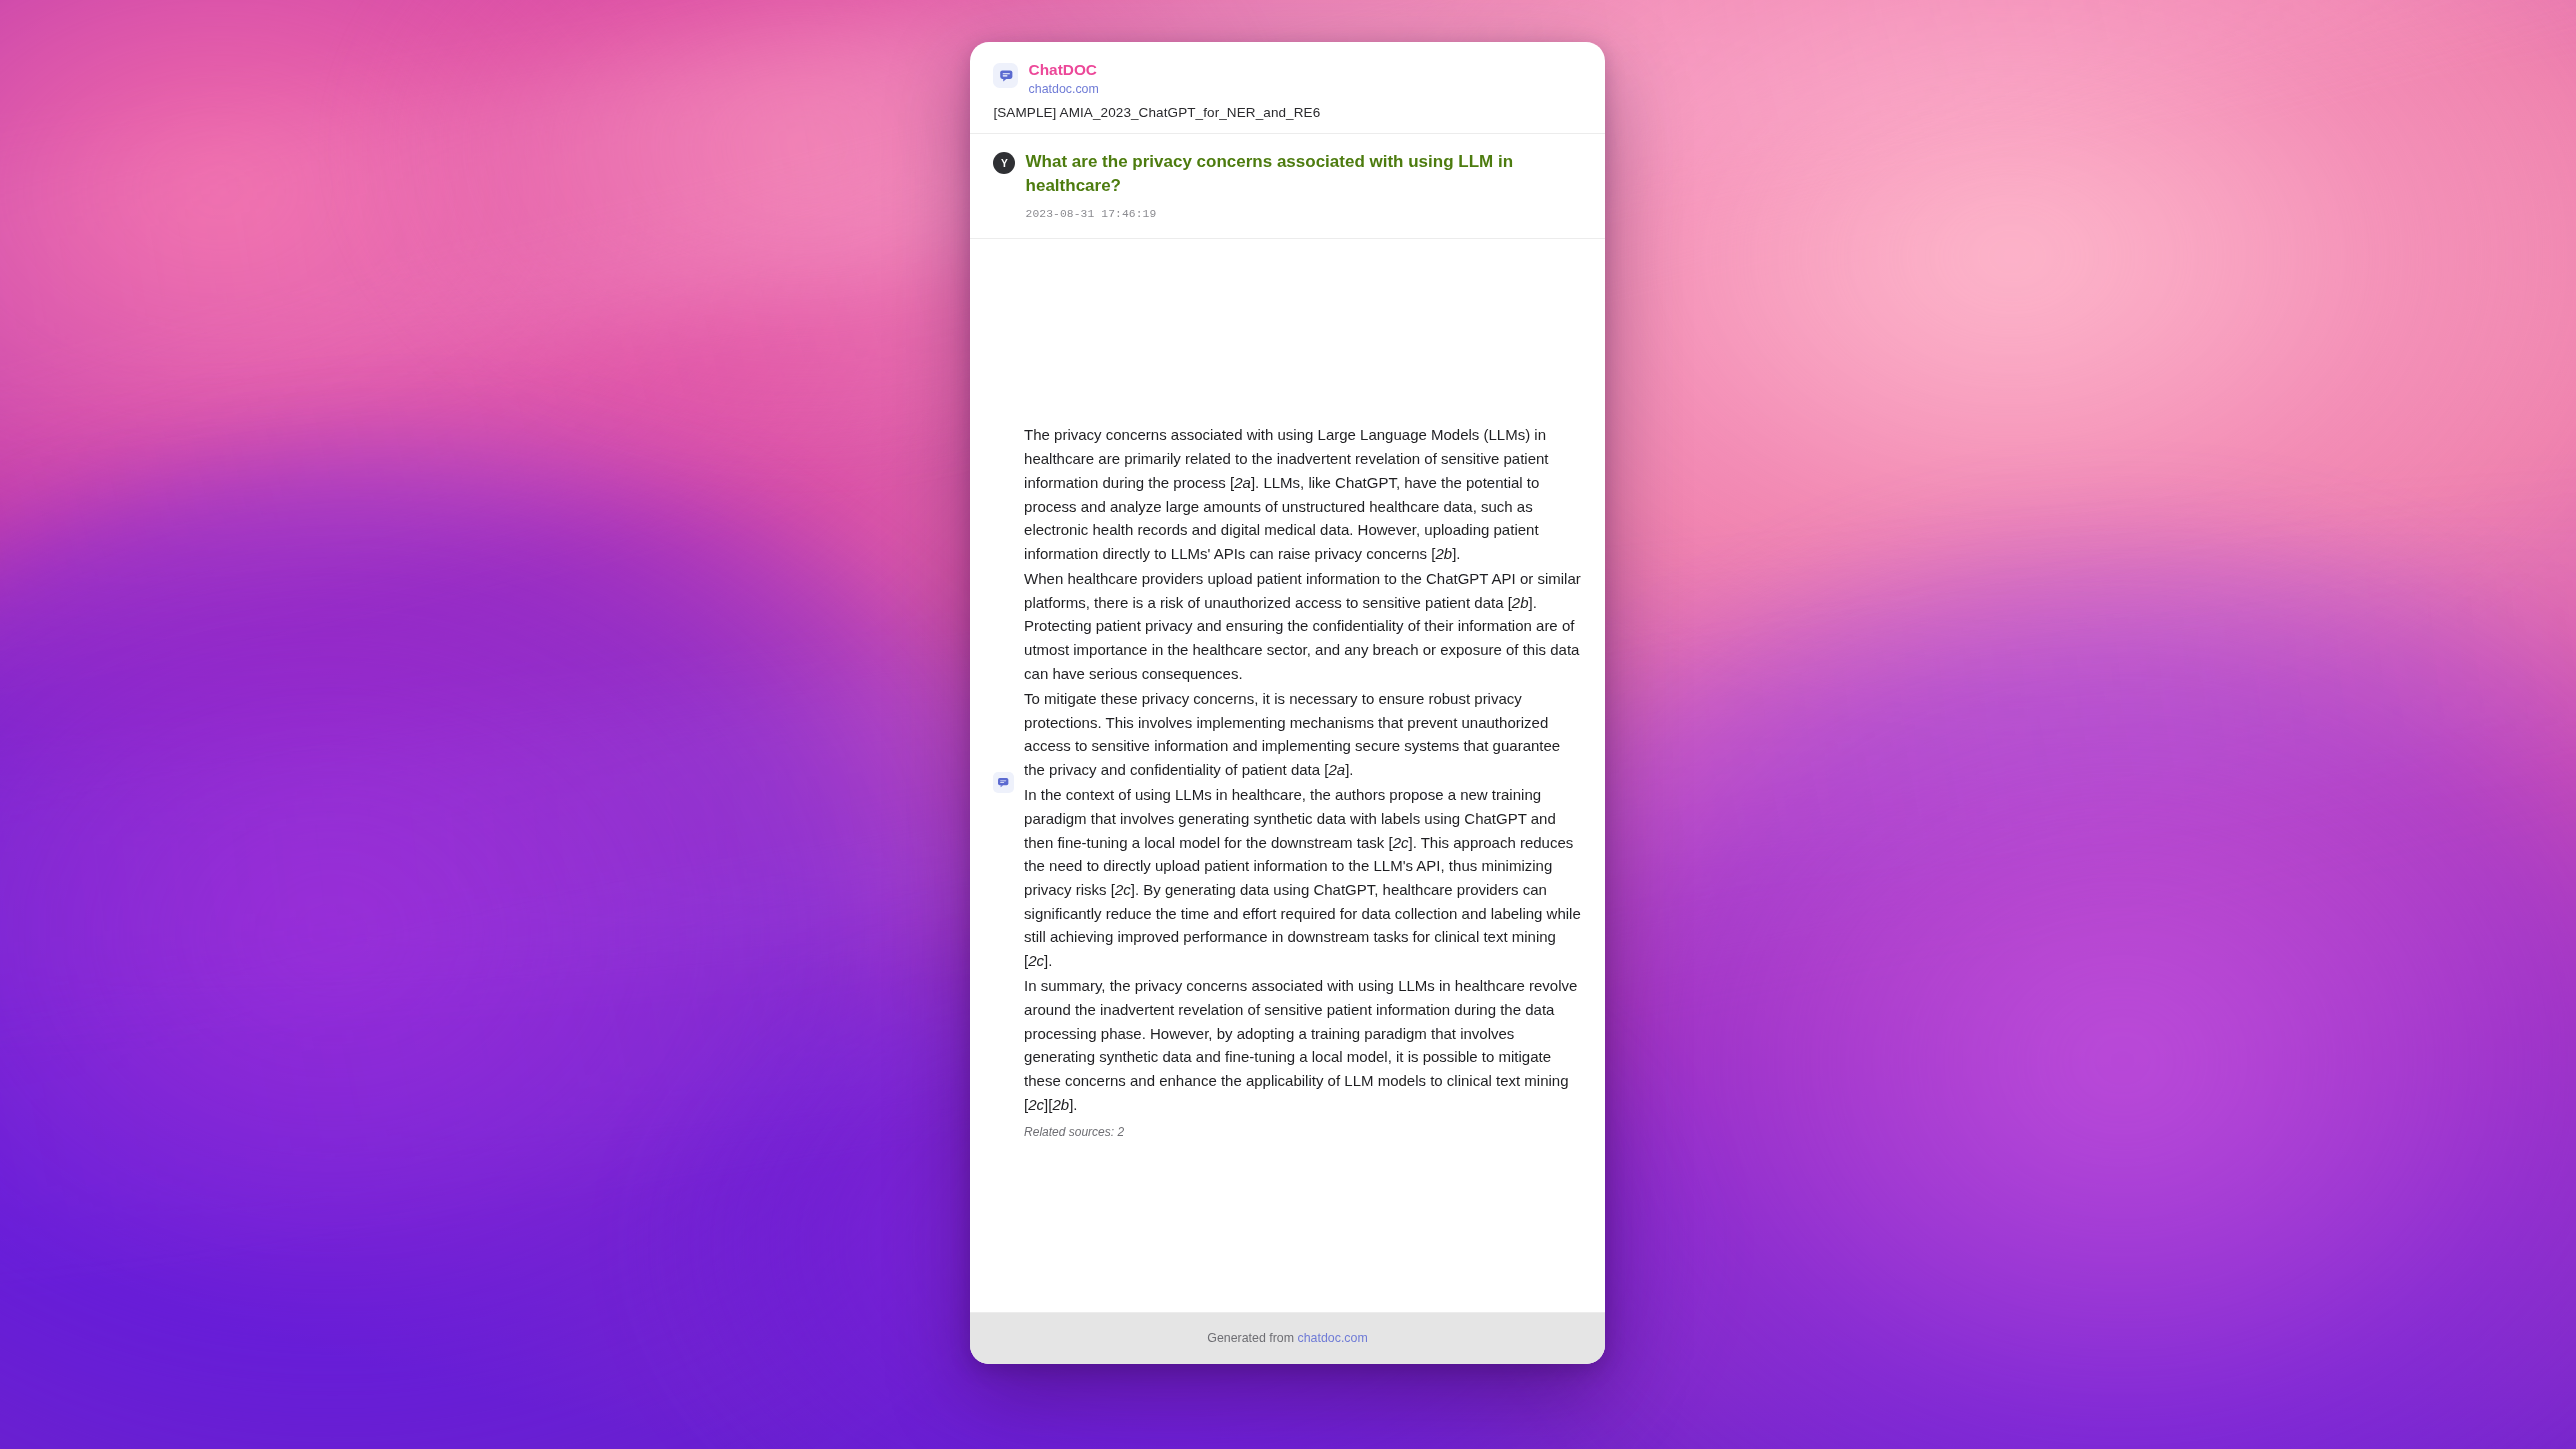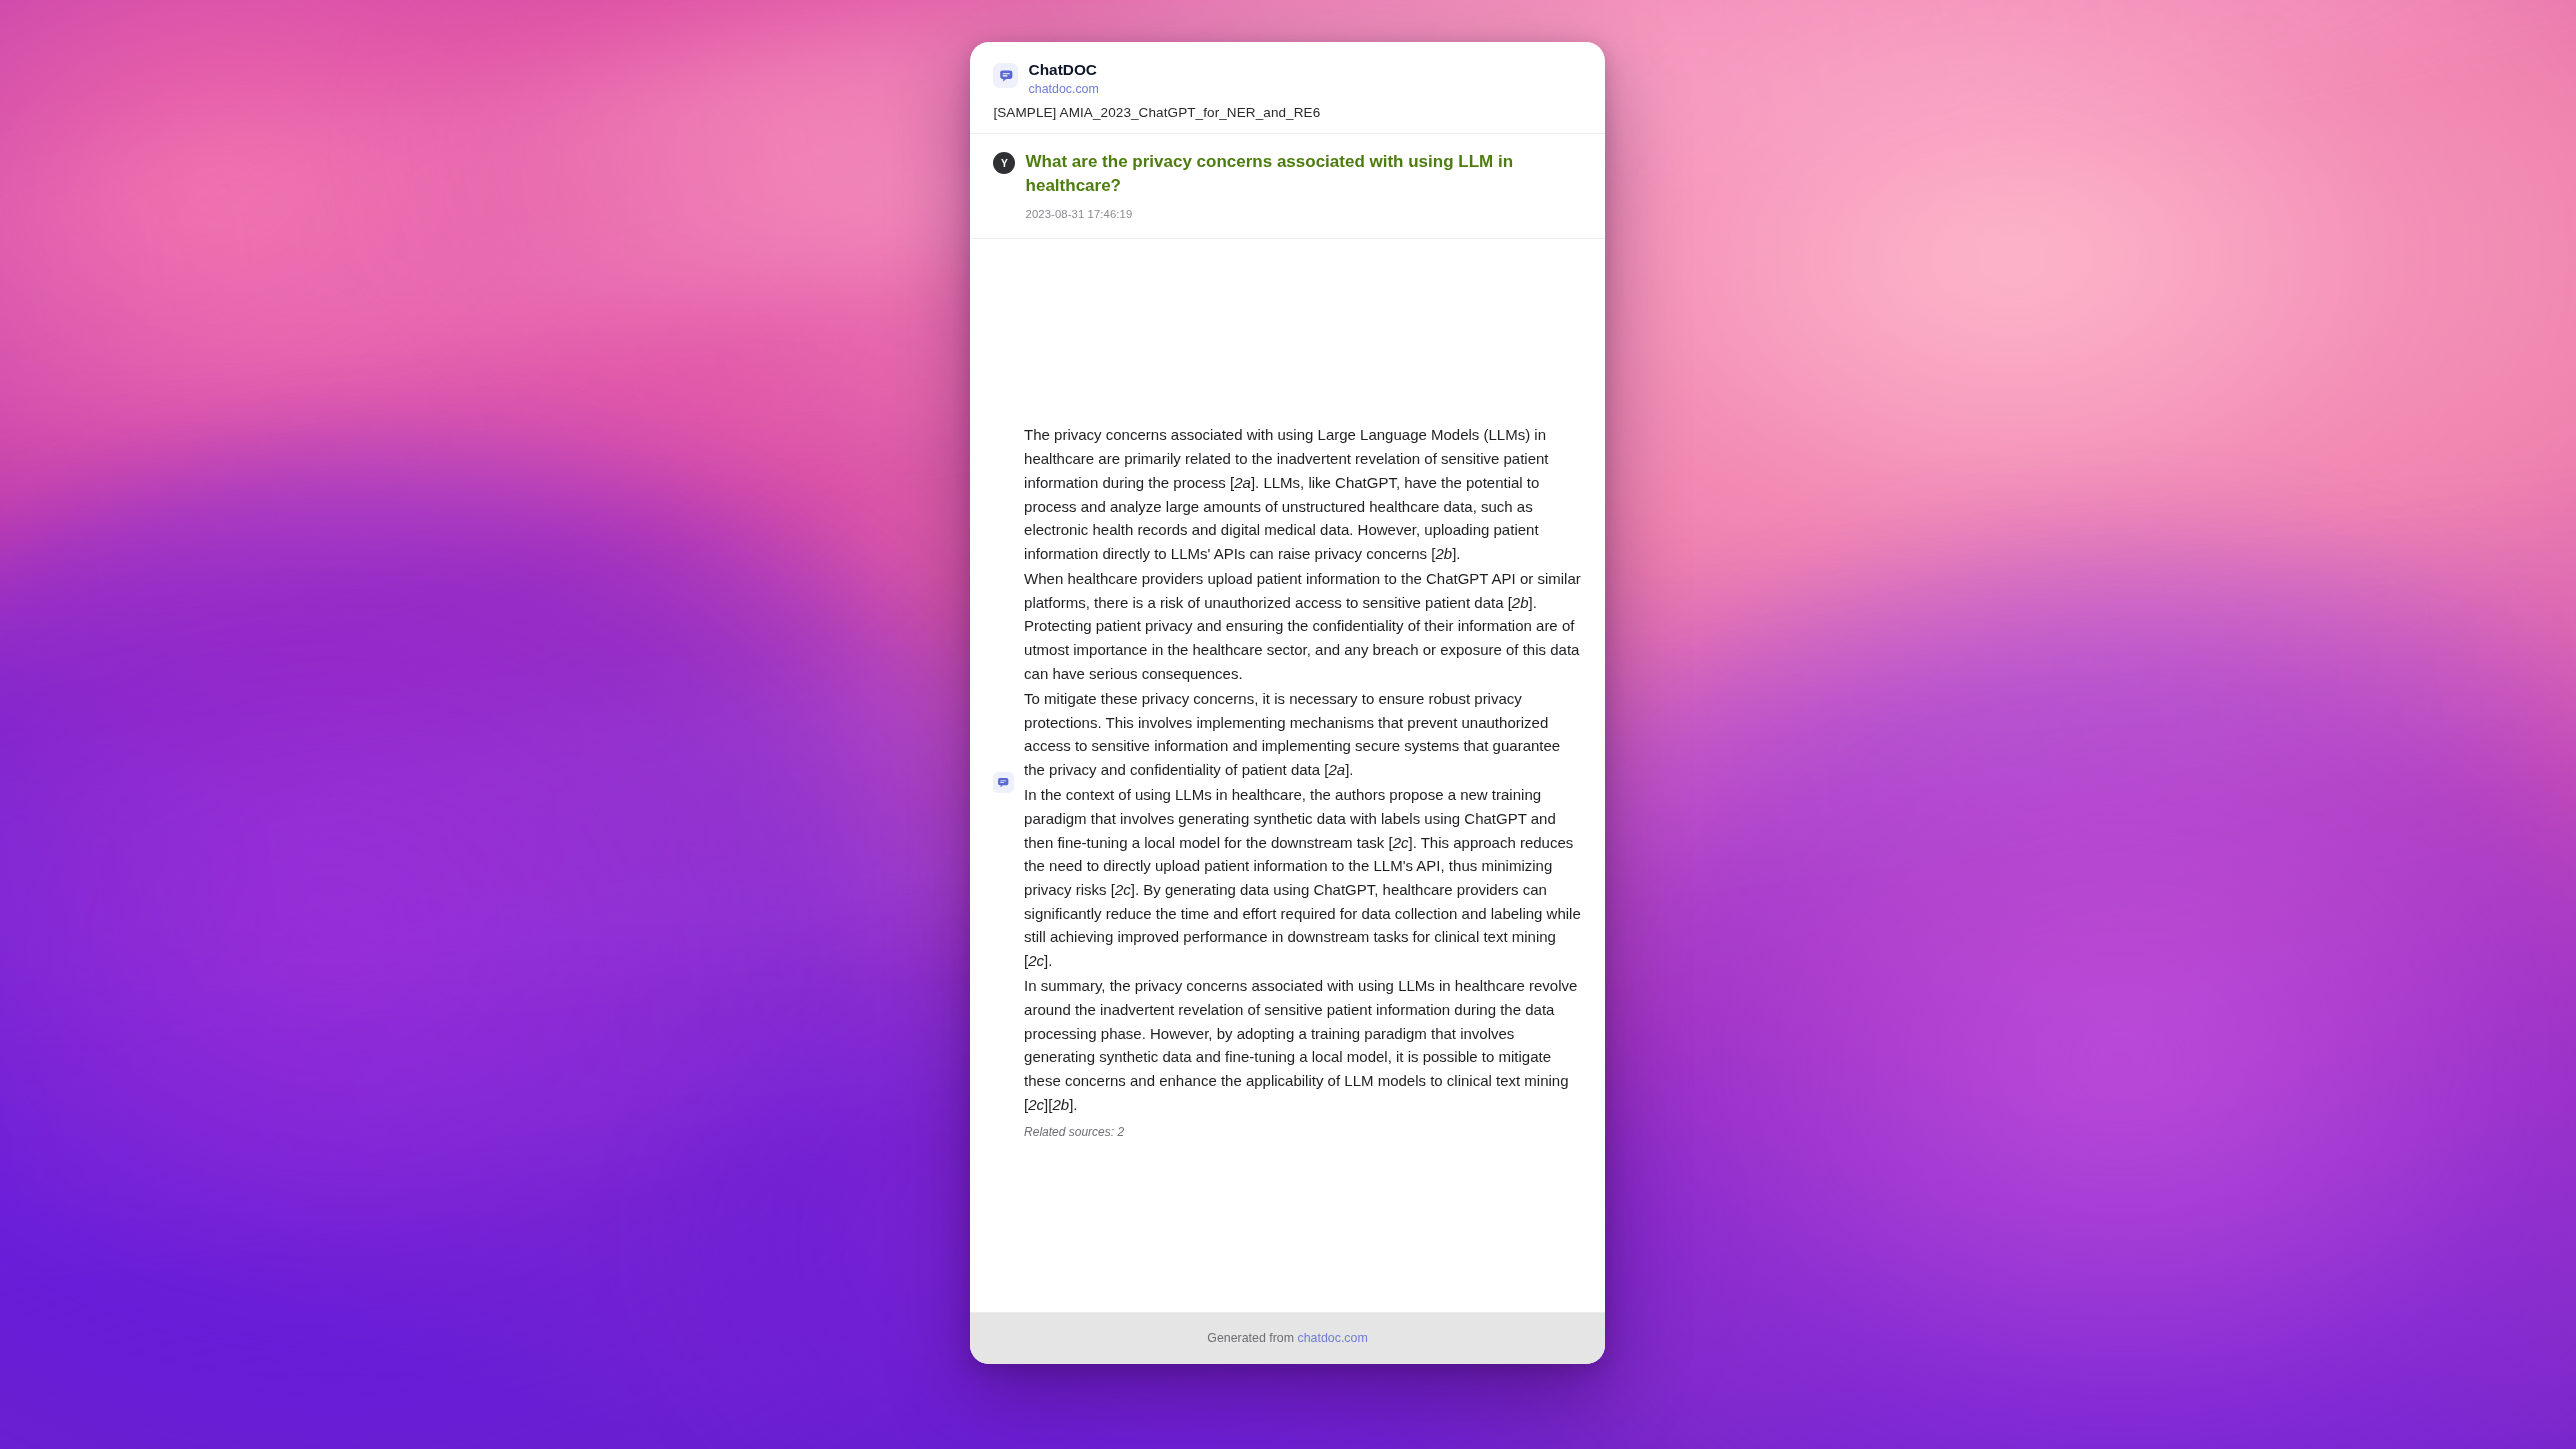--- a/index.html
+++ b/index.html
@@ -80,21 +80,21 @@
   .brand-icon {
     width: 25px; height: 25px;
     border-radius: 6.6px;
     background: #eef1fb;
     display: flex; align-items: center; justify-content: center;
     flex: 0 0 auto;
     margin-top: 1.5px;
   }
   .brand-icon svg { display: block; }
   .brand-text { display: flex; flex-direction: column; gap: 2.2px; line-height: 1.2; }
-  .brand-name { font-size: 15.4px; font-weight: 700; color: #0f172a; }
+  .brand-name { font-size: 15.4px; font-weight: 700; color: #ec4899; }
   .brand-url { font-size: 12.4px; color: #6f7bd6; }
   .doc-title {
     margin-top: 8px;
     font-size: 13.5px;
     font-weight: 400;
     color: #2a2a2d;
     letter-spacing: 0.1px;
   }
 
   .question-block {
@@ -119,20 +119,21 @@
     font-size: 17px;
     font-weight: 700;
     color: #4d7c0f;
     line-height: 1.42;
   }
   .q-time {
     margin-top: 10.2px;
     font-size: 11.3px;
     color: #8b8b90;
     letter-spacing: 0.1px;
+    font-family: Liberation Mono, monospace;
   }
 
   .answer-block {
     flex: 1 1 auto;
     padding: 19px 23.4px 7.3px 23.4px;
     display: flex;
     gap: 10.2px;
     align-items: center;
     overflow: hidden;
   }

